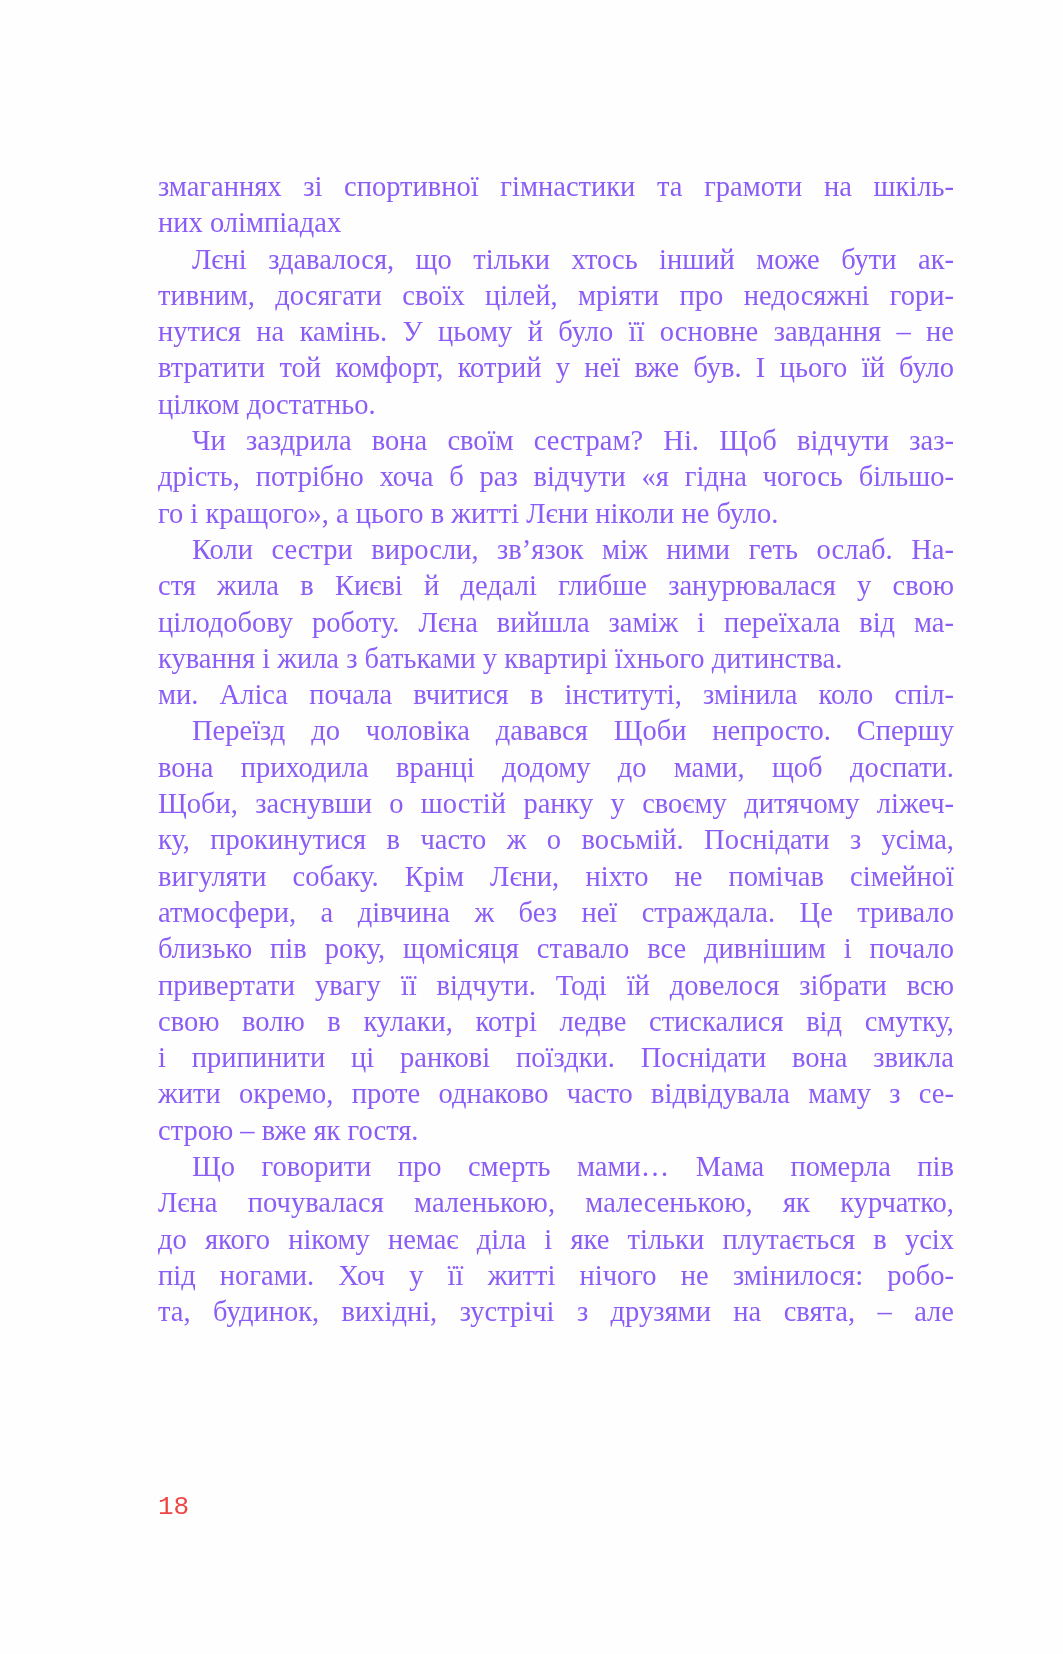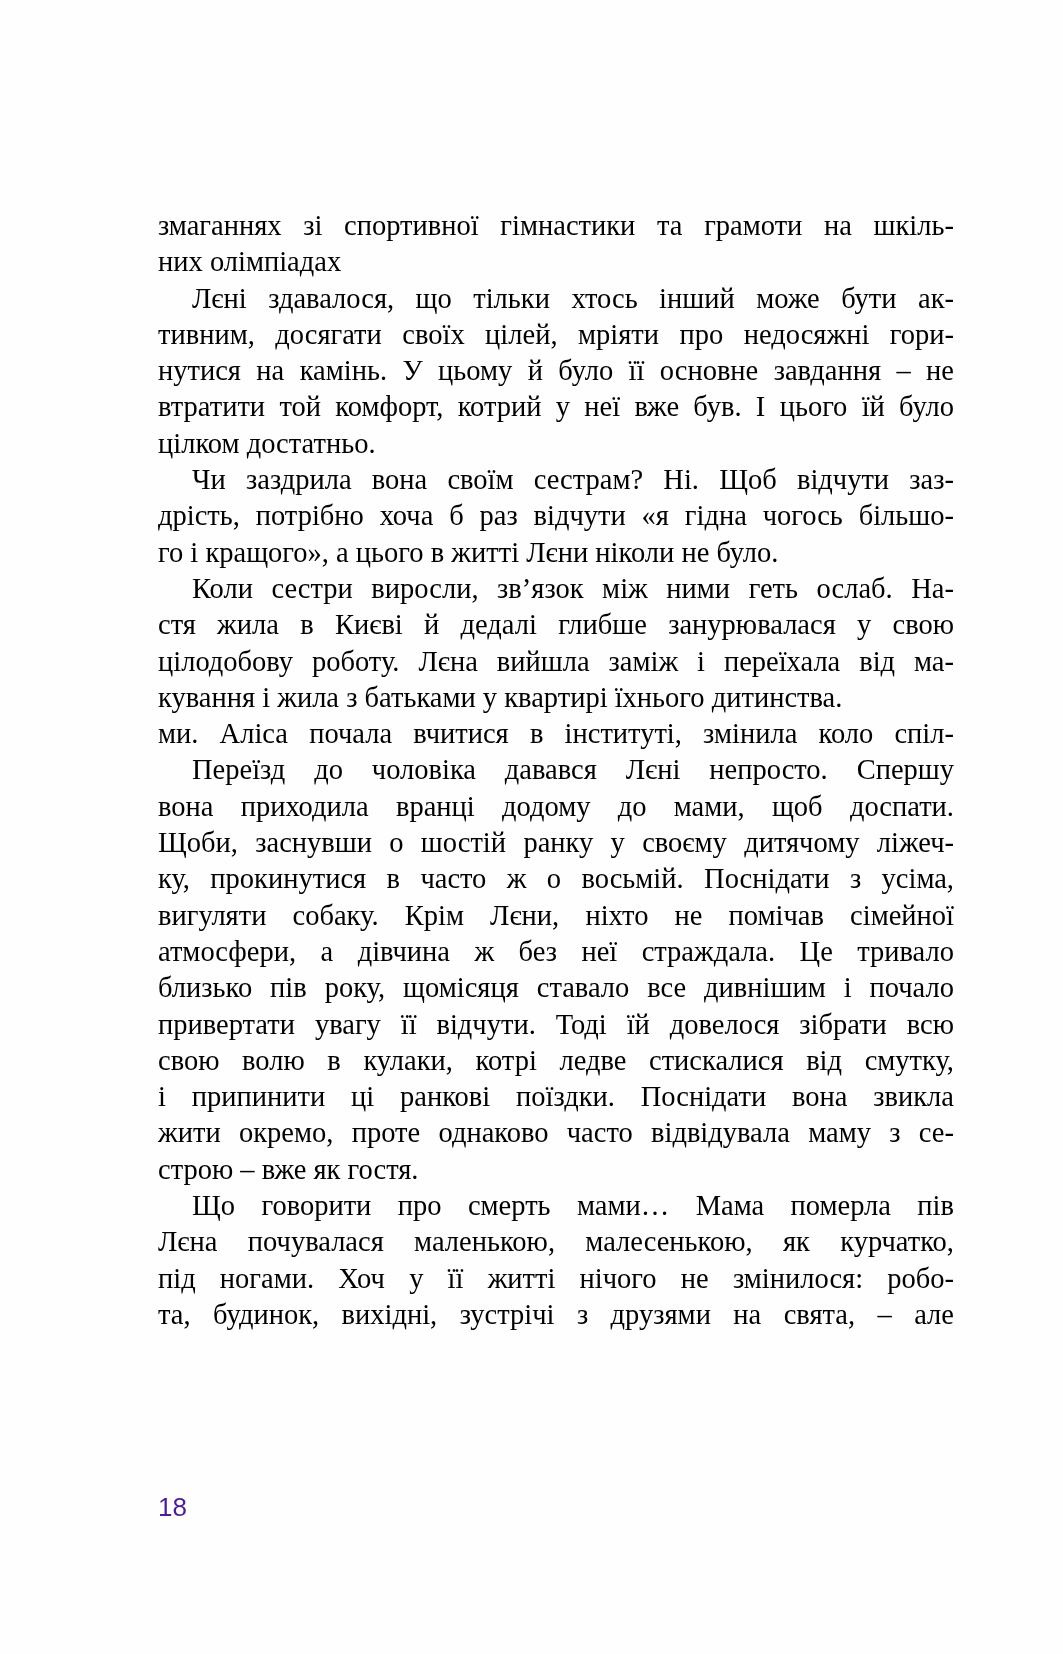--- a/index.html
+++ b/index.html
@@ -1,32 +1,32 @@
 <!DOCTYPE html>
 <html><head>
 <meta charset="utf-8">
 <style>
   html, body { margin: 0; padding: 0; background: #ffffff; }
   body { width: 1063px; height: 1654px; position: relative; overflow: hidden; }
   .page { position: absolute; left: 0; top: 0; width: 1063px; height: 1654px; background: #fefefe; }
   .text-block {
     position: absolute; left: 158px; top: 169px; width: 796px;
     font-family: "Liberation Serif", "DejaVu Serif", serif;
-    font-size: 28.5px; color: #000000; margin-top: 39px;
+    font-size: 28.5px; color: #8b5cf6;
   }
   .line {
     display: block; height: 36.3px; line-height: 36.3px;
     white-space: nowrap; text-align: justify; text-align-last: justify;
   }
   .line.last { text-align-last: left; }
   .line.indent { padding-left: 34px; }
   .page-number {
     position: absolute; left: 158px; top: 1492px;
-    font-family: Liberation Sans, sans-serif;
-    font-size: 26px; color: #4c1d95;
+    font-family: Liberation Mono, monospace;
+    font-size: 26px; color: #ef4444;
   }
 </style>
 </head>
 <body>
 
 <div class="page">
   <div class="text-block" id="text-block">
       <span class="line">змаганнях зі спортивної гімнастики та грамоти на шкіль-</span>
       <span class="line last">них олімпіадах</span>
       <span class="line indent">Лєні здавалося, що тільки хтось інший може бути ак-</span>
@@ -35,31 +35,32 @@
       <span class="line">втратити той комфорт, котрий у неї вже був. І цього їй було</span>
       <span class="line last">цілком достатньо.</span>
       <span class="line indent">Чи заздрила вона своїм сестрам? Ні. Щоб відчути зaз-</span>
       <span class="line">дрість, потрібно хоча б раз відчути «я гідна чогось більшо-</span>
       <span class="line last">го і кращого», а цього в житті Лєни ніколи не було.</span>
       <span class="line indent">Коли сестри виросли, зв’язок між ними геть ослаб. На-</span>
       <span class="line">стя жила в Києві й дедалі глибше занурювалася у свою</span>
       <span class="line">цілодобову роботу. Лєна вийшла заміж і переїхала від ма-</span>
       <span class="line last">кування і жила з батьками у квартирі їхнього дитинства.</span>
       <span class="line">ми. Аліса почала вчитися в інституті, змінила коло спіл-</span>
-      <span class="line indent">Переїзд до чоловіка давався Лєні непросто. Спершу</span>
+      <span class="line indent">Переїзд до чоловіка давався Щоби непросто. Спершу</span>
       <span class="line">вона приходила вранці додому до мами, щоб доспати.</span>
       <span class="line">Щоби, заснувши о шостій ранку у своєму дитячому ліжеч-</span>
       <span class="line">ку, прокинутися в часто ж о восьмій. Поснідати з усіма,</span>
       <span class="line">вигуляти собаку. Крім Лєни, ніхто не помічав сімейної</span>
       <span class="line">атмосфери, а дівчина ж без неї страждала. Це тривало</span>
       <span class="line">близько пів року, щомісяця ставало все дивнішим і почало</span>
       <span class="line">привертати увагу її відчути. Тоді їй довелося зібрати всю</span>
       <span class="line">свою волю в кулаки, котрі ледве стискалися від смутку,</span>
       <span class="line">і припинити ці ранкові поїздки. Поснідати вона звикла</span>
       <span class="line">жити окремо, проте однаково часто відвідувала маму з се-</span>
       <span class="line last">строю – вже як гостя.</span>
       <span class="line indent">Що говорити про смерть мами… Мама померла пів</span>
       <span class="line">Лєна почувалася маленькою, малесенькою, як курчатко,</span>
+      <span class="line">до якого нікому немає діла і яке тільки плутається в усіх</span>
       <span class="line">під ногами. Хоч у її житті нічого не змінилося: робо-</span>
       <span class="line">та, будинок, вихідні, зустрічі з друзями на свята, – але</span>
     </div>
   <div class="page-number">18</div>
 </div>
 
 </body></html>

